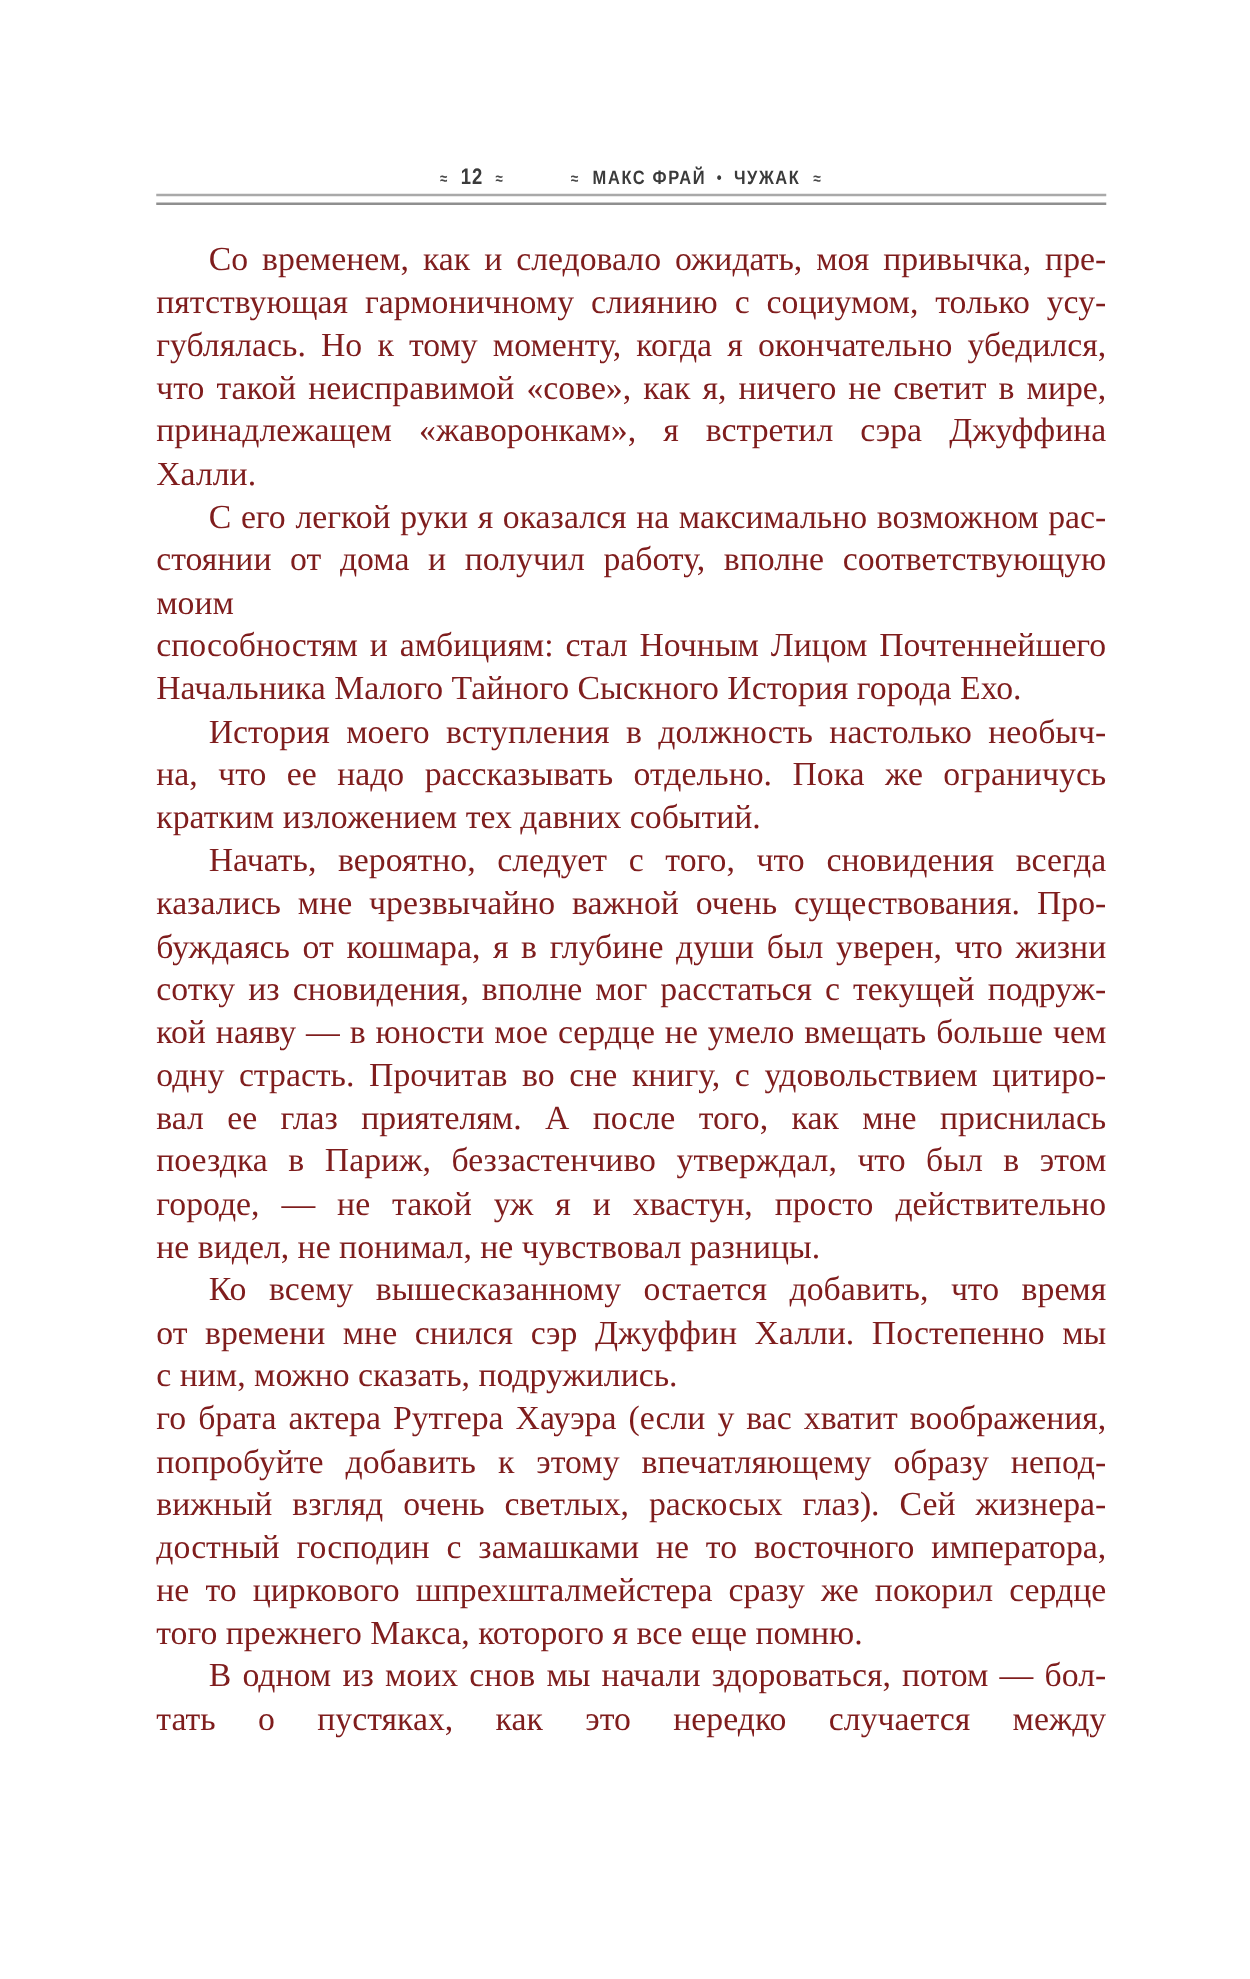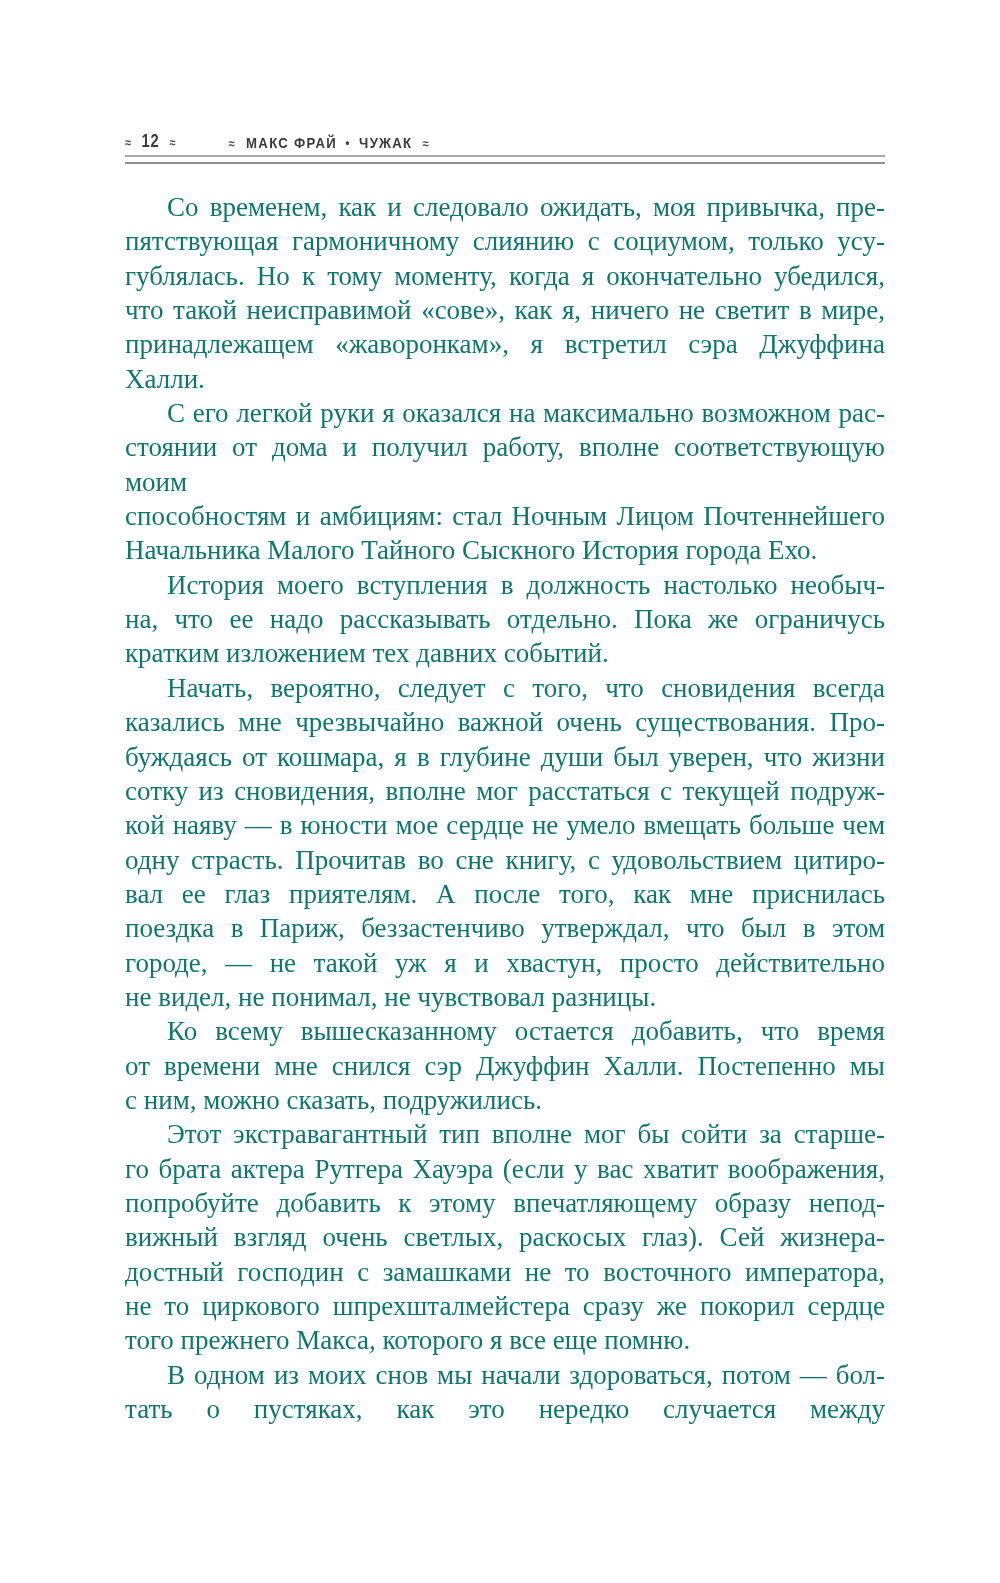--- a/index.html
+++ b/index.html
@@ -15,21 +15,21 @@
     overflow: hidden;
   }
   
   .hdr {
     position: absolute;
     left: 125px;
     width: 760px;
     top: 128px;
     height: 24px;
     display: flex;
-    justify-content: flex-start;
+    justify-content: center;
     align-items: flex-end;
     color: #3b3b3b;
     font-family: "Liberation Sans", sans-serif;
     font-weight: bold;
   }
   .hdr-left {
     display: inline-block;
     transform: scaleX(0.82);
     transform-origin: left bottom;
     font-size: 18px;
@@ -73,21 +73,21 @@
   }
   
   .body-text {
     position: absolute;
     left: 125px;
     top: 190px;
     width: 760px;
     font-family: "Liberation Serif", serif;
     font-size: 27px;
     line-height: 34.35px;
-    color: #0f766e;
+    color: #7f1d1d;
   }
   .para { margin: 0; padding: 0; }
   .line {
     text-align: justify;
     text-align-last: justify;
   }
   .line.final {
     text-align-last: left;
   }
   .line.indent {
@@ -143,21 +143,20 @@
         <div class="line">поездка в Париж, беззастенчиво утверждал, что был в этом</div>
         <div class="line">городе, — не такой уж я и хвастун, просто действительно</div>
         <div class="line final">не видел, не понимал, не чувствовал разницы.</div>
       </div>
       <div class="para">
         <div class="line indent">Ко всему вышесказанному остается добавить, что время</div>
         <div class="line">от времени мне снился сэр Джуффин Халли. Постепенно мы</div>
         <div class="line final">с ним, можно сказать, подружились.</div>
       </div>
       <div class="para">
-        <div class="line indent">Этот экстравагантный тип вполне мог бы сойти за старше-</div>
         <div class="line">го брата актера Рутгера Хауэра (если у вас хватит воображения,</div>
         <div class="line">попробуйте добавить к этому впечатляющему образу непод-</div>
         <div class="line">вижный взгляд очень светлых, раскосых глаз). Сей жизнера-</div>
         <div class="line">достный господин с замашками не то восточного императора,</div>
         <div class="line">не то циркового шпрехшталмейстера сразу же покорил сердце</div>
         <div class="line final">того прежнего Макса, которого я все еще помню.</div>
       </div>
       <div class="para">
         <div class="line indent">В одном из моих снов мы начали здороваться, потом — бол-</div>
         <div class="line">тать о пустяках, как это нередко случается между</div>

